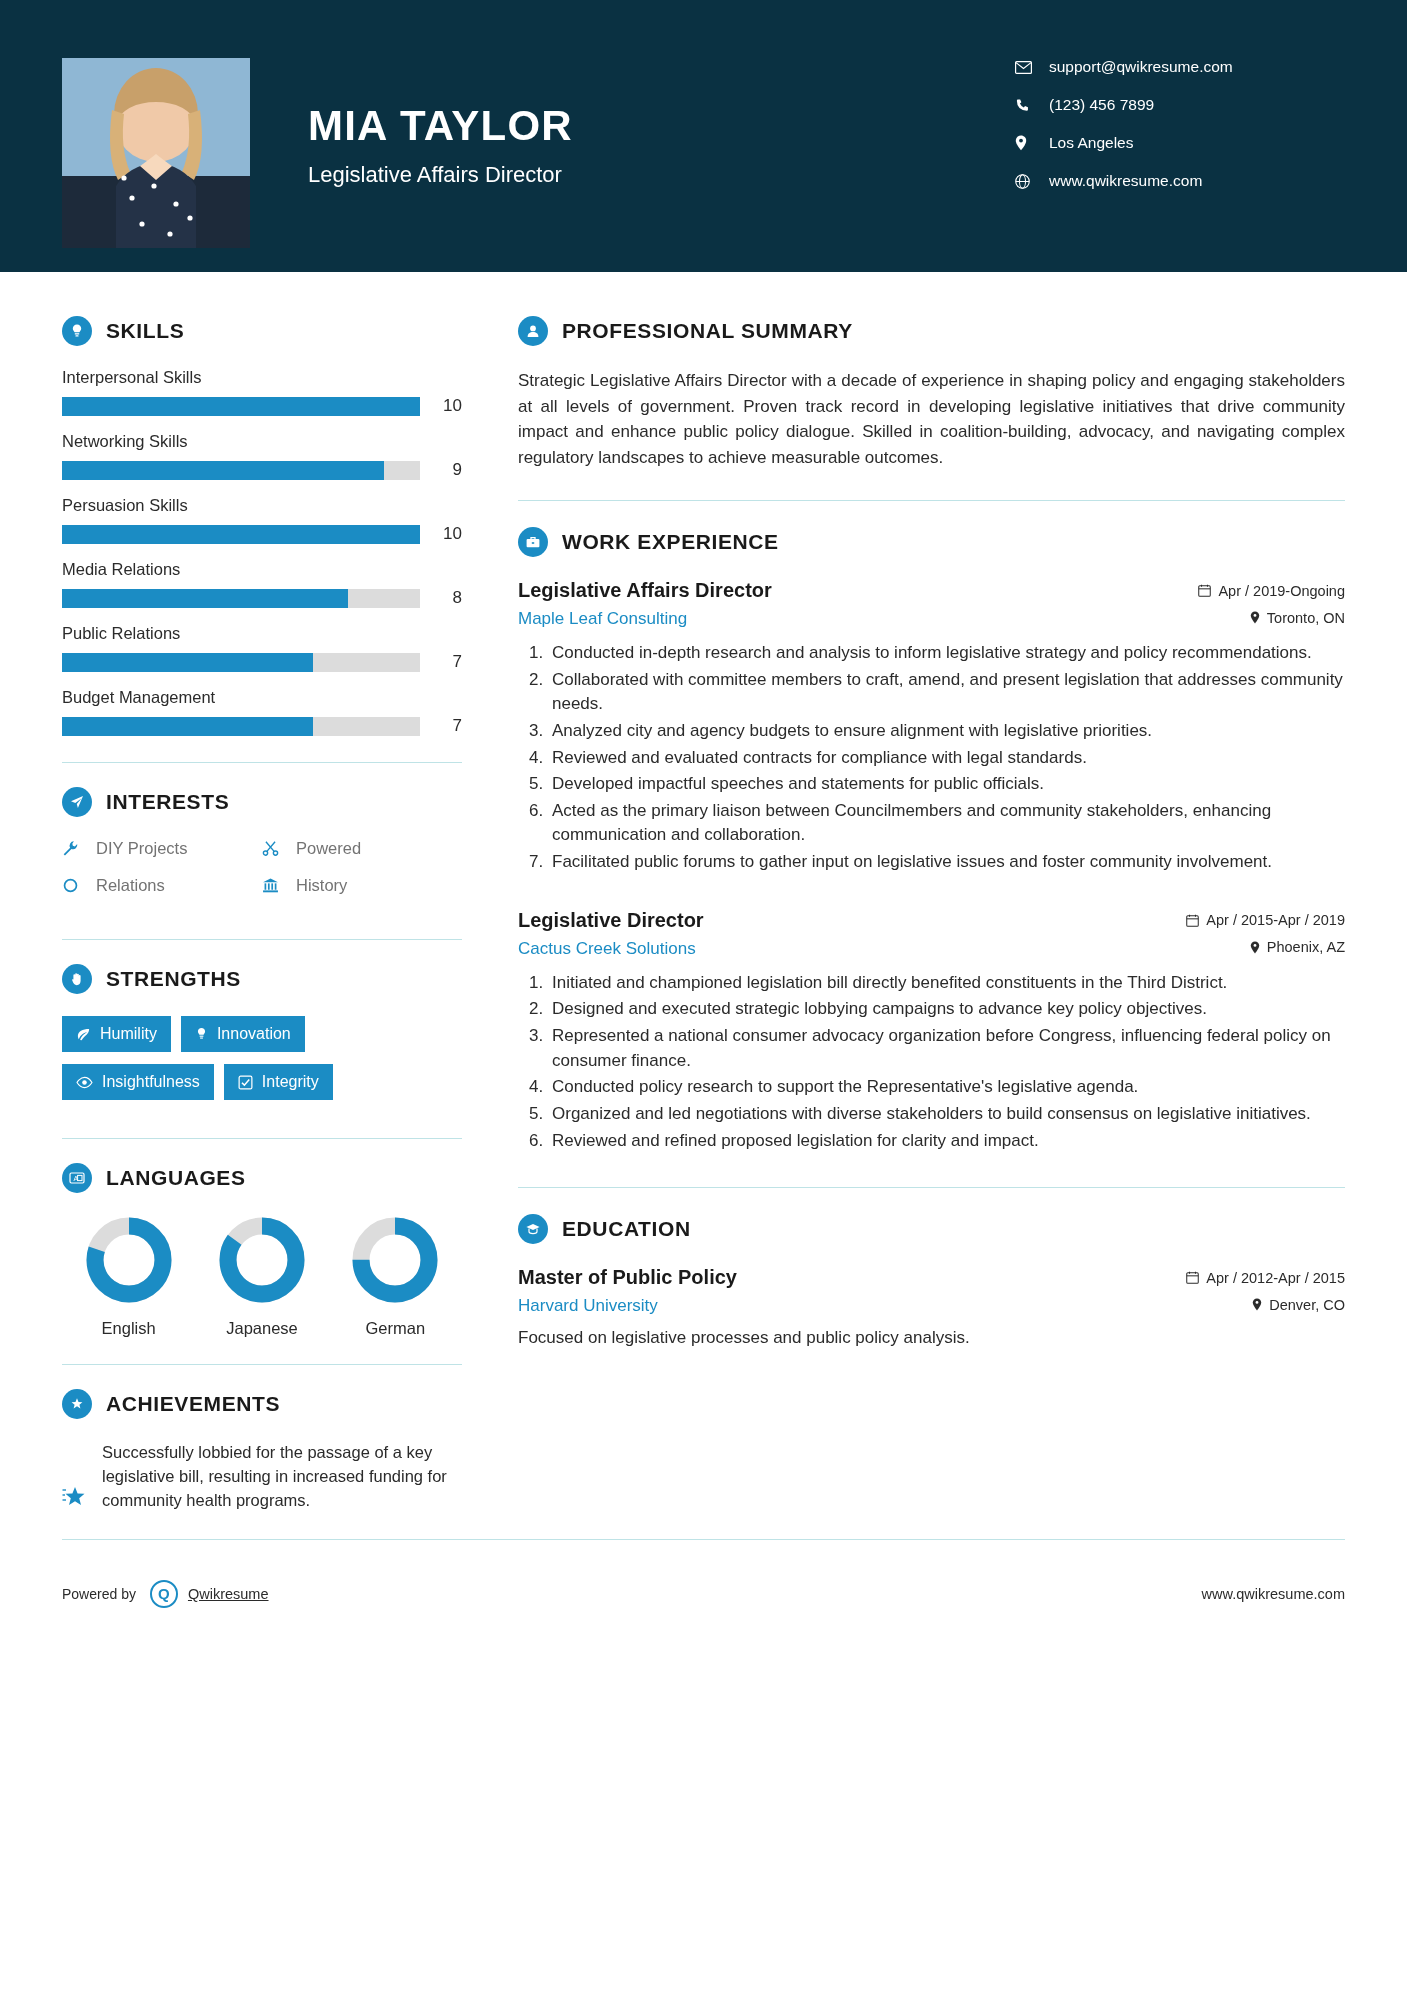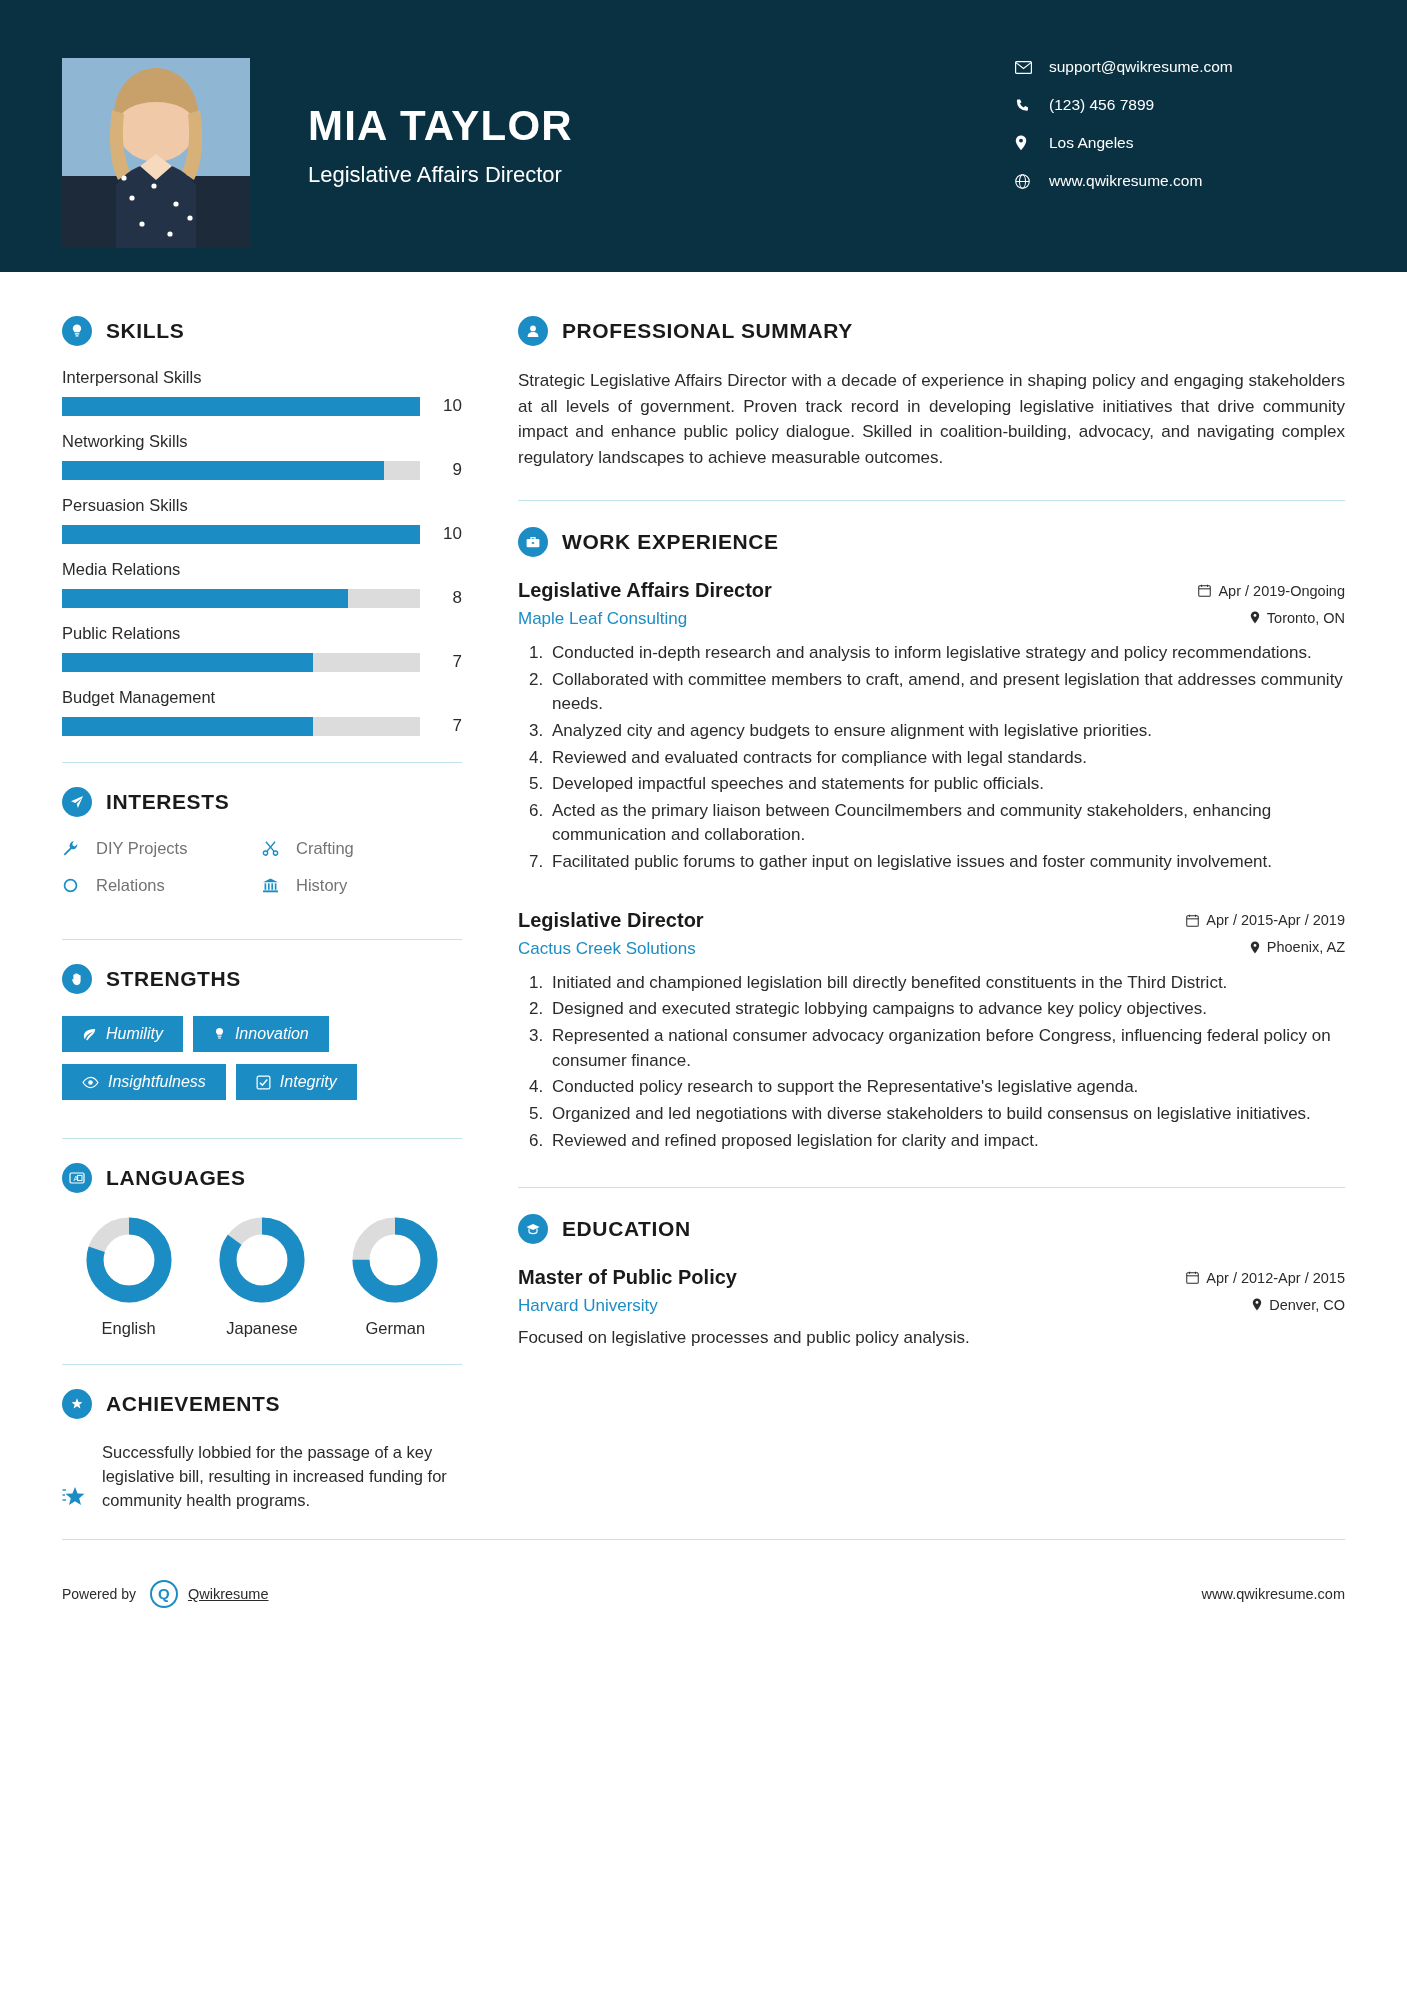--- a/index.html
+++ b/index.html
@@ -167,25 +167,24 @@
     display: flex; align-items: center;
   }
   .interest .ilabel { padding-left: 8px; }
 
   
   .strengths { display: flex; flex-wrap: wrap; }
   .strength {
     background: #1b8cc4;
     color: #ffffff;
     font-size: 16px;
-    padding: 9px 20px;
+    padding: 9px 14px;
     margin: 0 10px 12px 0;
     display: flex;
     align-items: center;
-    font-style: italic;
   }
   .strength .si { margin-right: 9px; display: flex; align-items: center; }
 
   
   .langs { display: flex; justify-content: flex-start; }
   .lang {
     width: 146px;
     text-align: center;
   }
   .lang .donut { display: block; margin: 0 auto; }
@@ -465,21 +464,21 @@
               <span class="ilabel">DIY Projects</span>
             </div>
             <div class="interest">
               <span class="ii">
                 <svg width="17" height="17" viewBox="0 0 16 16">
                   <circle cx="3.3" cy="12.3" r="2" fill="none" stroke="#1b8cc4" stroke-width="1.3"></circle>
                   <circle cx="12.7" cy="12.3" r="2" fill="none" stroke="#1b8cc4" stroke-width="1.3"></circle>
                   <path d="M4.4 10.9 L12.3 1.6 M11.6 10.9 L3.7 1.6" stroke="#1b8cc4" stroke-width="1.3"></path>
                 </svg>
               </span>
-              <span class="ilabel">Crafting</span>
+              <span class="ilabel">Powered</span>
             </div>
             <div class="interest">
               <span class="ii">
                 <svg width="17" height="17" viewBox="0 0 16 16">
                   <circle cx="8" cy="8" r="5.6" fill="none" stroke="#1b8cc4" stroke-width="1.6"></circle>
                 </svg>
               </span>
               <span class="ilabel">Relations</span>
             </div>
             <div class="interest">

